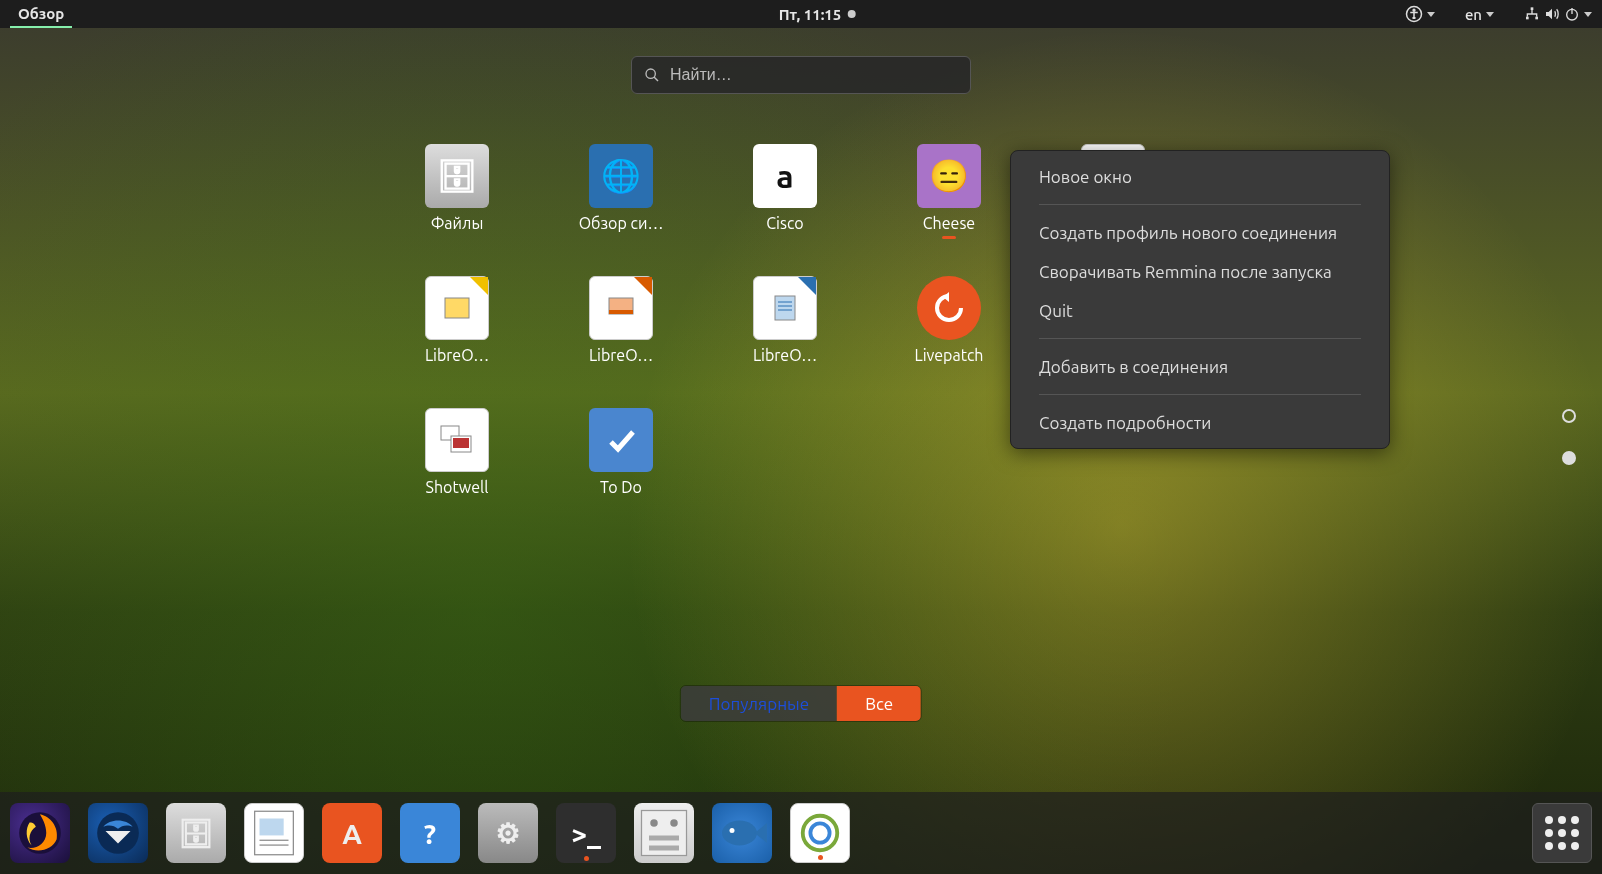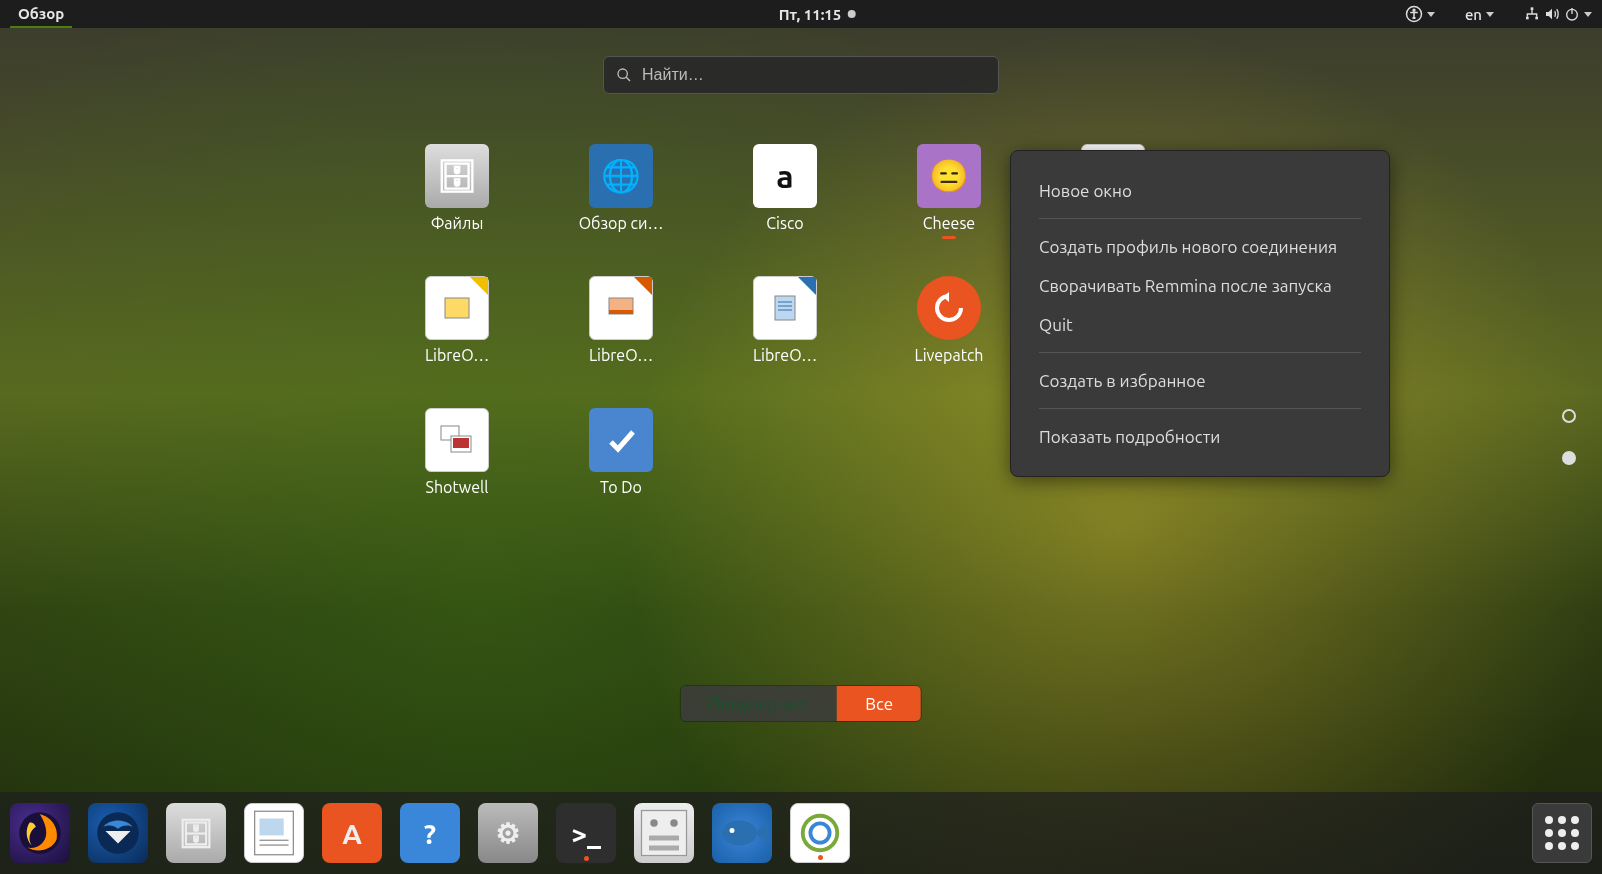--- a/index.html
+++ b/index.html
@@ -11,29 +11,29 @@
       linear-gradient(180deg, #3a3a2e 0%, #5b6820 45%, #2e3d12 70%, #1c260b 100%);
     position: relative;
   }
   
   .topbar {
     position: absolute; top: 0; left: 0; right: 0; height: 28px;
     background: #1d1d1d; display: flex; align-items: center;
     font-size: 15px; font-weight: 600; color: #e6e6e6;
     padding: 0 10px;
   }
-  .topbar .activities { padding: 0 8px; border-bottom: 2px solid #4d7c0f; height: 28px; display:flex; align-items:center; }
+  .topbar .activities { padding: 0 8px; border-bottom: 2px solid #86efac; height: 28px; display:flex; align-items:center; }
   .topbar .center { position:absolute; left:50%; transform:translateX(-50%); display:flex; align-items:center; gap:6px;margin-left:16px;}
   .topbar .center .dot{width:8px;height:8px;border-radius:50%;background:#ccc;display:inline-block;}
   .topbar .right { margin-left:auto; display:flex; align-items:center; gap:30px; font-weight:500;}
   .topbar .right .item{display:flex; align-items:center; gap:4px; cursor:pointer;}
   .chev{display:inline-block;width:0;height:0;border-left:4px solid transparent;border-right:4px solid transparent;border-top:5px solid #ccc;}
 
   
-  .search-wrap{position:absolute; top:56px; left:50%; transform:translateX(-50%); width:396px; height:38px;
+  .search-wrap{position:absolute; top:56px; left:50%; transform:translateX(-50%); width:340px; height:38px;
     background: rgba(40,40,40,0.9); border:1px solid #555; border-radius:6px; display:flex; align-items:center; padding:0 12px; gap:10px;}
   .search-wrap input{flex:1; background:transparent; border:none; outline:none; color:#bbb; font-size:16px;}
   .search-wrap input::placeholder{color:#bbb;}
 
   
   .app-grid{position:absolute; top:140px; left:50%; transform:translateX(-50%); width:820px;
     display:grid; grid-template-columns: repeat(5, 132px); grid-auto-rows:132px; gap:0 32px;}
   .app-cell{display:flex; flex-direction:column; align-items:center; gap:6px; cursor:pointer; padding-top:4px;}
   .app-icon{width:64px; height:64px; border-radius:6px; display:flex; align-items:center; justify-content:center; font-size:32px; font-weight:bold; background:#888; color:#fff;}
   .app-label{font-size:16px; color:#fff; max-width:110px; white-space:nowrap; overflow:hidden; text-overflow:ellipsis; text-align:center;}
@@ -50,28 +50,28 @@
   .ic-lo.imp::before{background:#d85a00;}
   .ic-lo.wri::before{background:#2a6fb0;}
   .ic-live{background:#E95420; border-radius:50%;}
   .ic-remmina{background:#1256a3; border-radius:50%;}
   .ic-shotwell{background:#fff;border:1px solid #ccc;}
   .ic-todo{background:#4a86cf;}
   .ic-trans{background:linear-gradient(#eee,#bbb);}
   .small-underline{width:14px;height:3px;background:#E95420;border-radius:2px;margin-top:-2px;}
 
   
-  .ctx-menu{position:absolute; top:150px; left:1010px; width:380px; background:#3a3a3a; border:1px solid #222; border-radius:8px; padding:20px 0; box-shadow:0 4px 20px rgba(0,0,0,0.5);}
+  .ctx-menu{position:absolute; top:150px; left:1010px; width:380px; background:#3a3a3a; border:1px solid #222; border-radius:8px; padding:6px 0; box-shadow:0 4px 20px rgba(0,0,0,0.5);}
   .ctx-menu .item{padding:10px 28px; font-size:17px; color:#ddd; cursor:pointer;}
   .ctx-menu hr{border:none;border-top:1px solid #555; margin:8px 28px;}
 
   
   .bottom-toggle{position:absolute; bottom:152px; left:50%; transform:translateX(-50%); display:flex; border-radius:6px; overflow:hidden; border:1px solid rgba(0,0,0,0.3);}
   .bottom-toggle .seg{padding:8px 28px; font-size:17px; cursor:pointer;}
-  .bottom-toggle .seg.inactive{background:rgba(60,60,60,0.85); color:#14532d;}
+  .bottom-toggle .seg.inactive{background:rgba(60,60,60,0.85); color:#1d4ed8;}
   .bottom-toggle .seg.active{background:#E95420; color:#ffffff;}
 
   
   .ws-dots{position:absolute; right:26px; top:50%; transform:translateY(-50%); display:flex; flex-direction:column; gap:28px;}
   .ws-dots .d{width:14px;height:14px;border-radius:50%;border:2px solid #ddd; cursor:pointer;}
   .ws-dots .d.fill{background:#ddd;}
 
   
   .dock{position:absolute; bottom:0; left:0; right:0; height:82px; background:rgba(30,30,30,0.7); display:flex; align-items:center; padding:0 10px; gap:18px;}
   .dock .dicon{width:60px;height:60px;border-radius:8px;display:flex;align-items:center;justify-content:center;font-size:28px;font-weight:bold;cursor:pointer;}
@@ -240,23 +240,23 @@
     </div>
   </div>
 
 <div class="ctx-menu">
   <div class="item">Новое окно</div>
   <hr>
   <div class="item">Создать профиль нового соединения</div>
   <div class="item">Сворачивать Remmina после запуска</div>
   <div class="item">Quit</div>
   <hr>
-  <div class="item">Создать в избранное</div>
+  <div class="item">Добавить в соединения</div>
   <hr>
-  <div class="item">Показать подробности</div>
+  <div class="item">Создать подробности</div>
 </div>
 
 <div class="bottom-toggle">
   <div class="seg inactive">Популярные</div>
   <div class="seg active">Все</div>
 </div>
 
 <div class="ws-dots">
   <div class="d"></div>
   <div class="d fill"></div>

